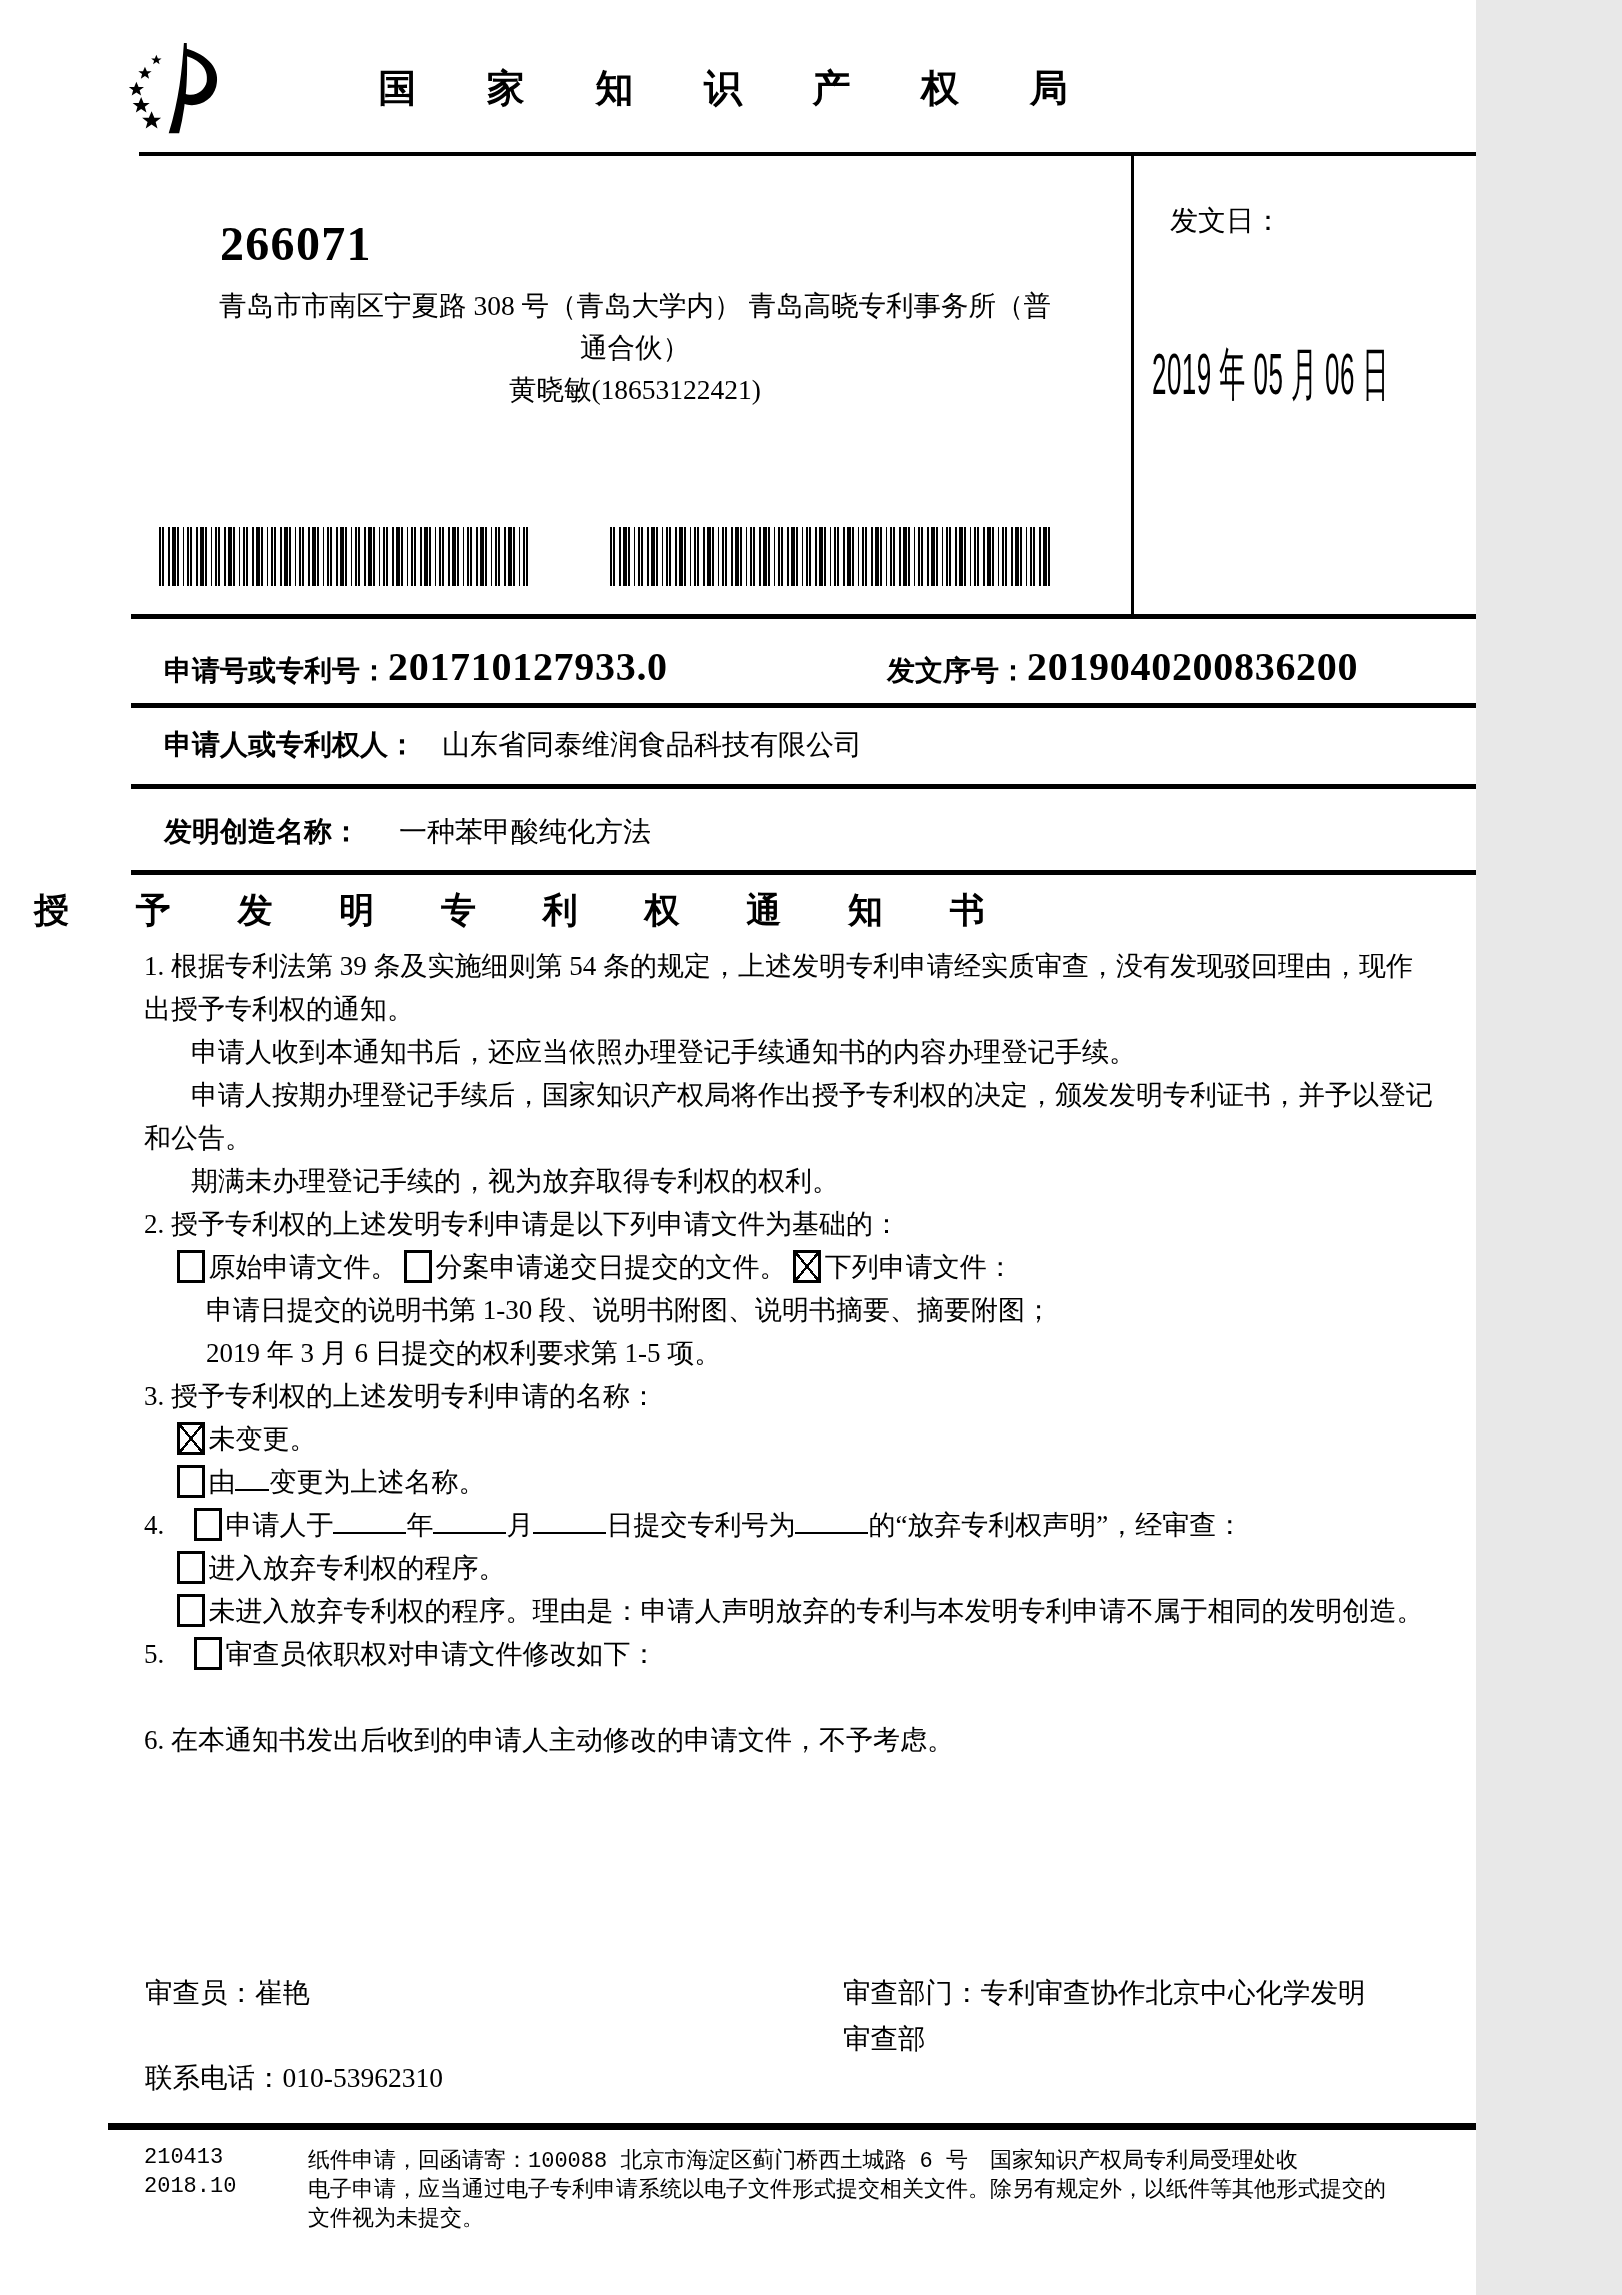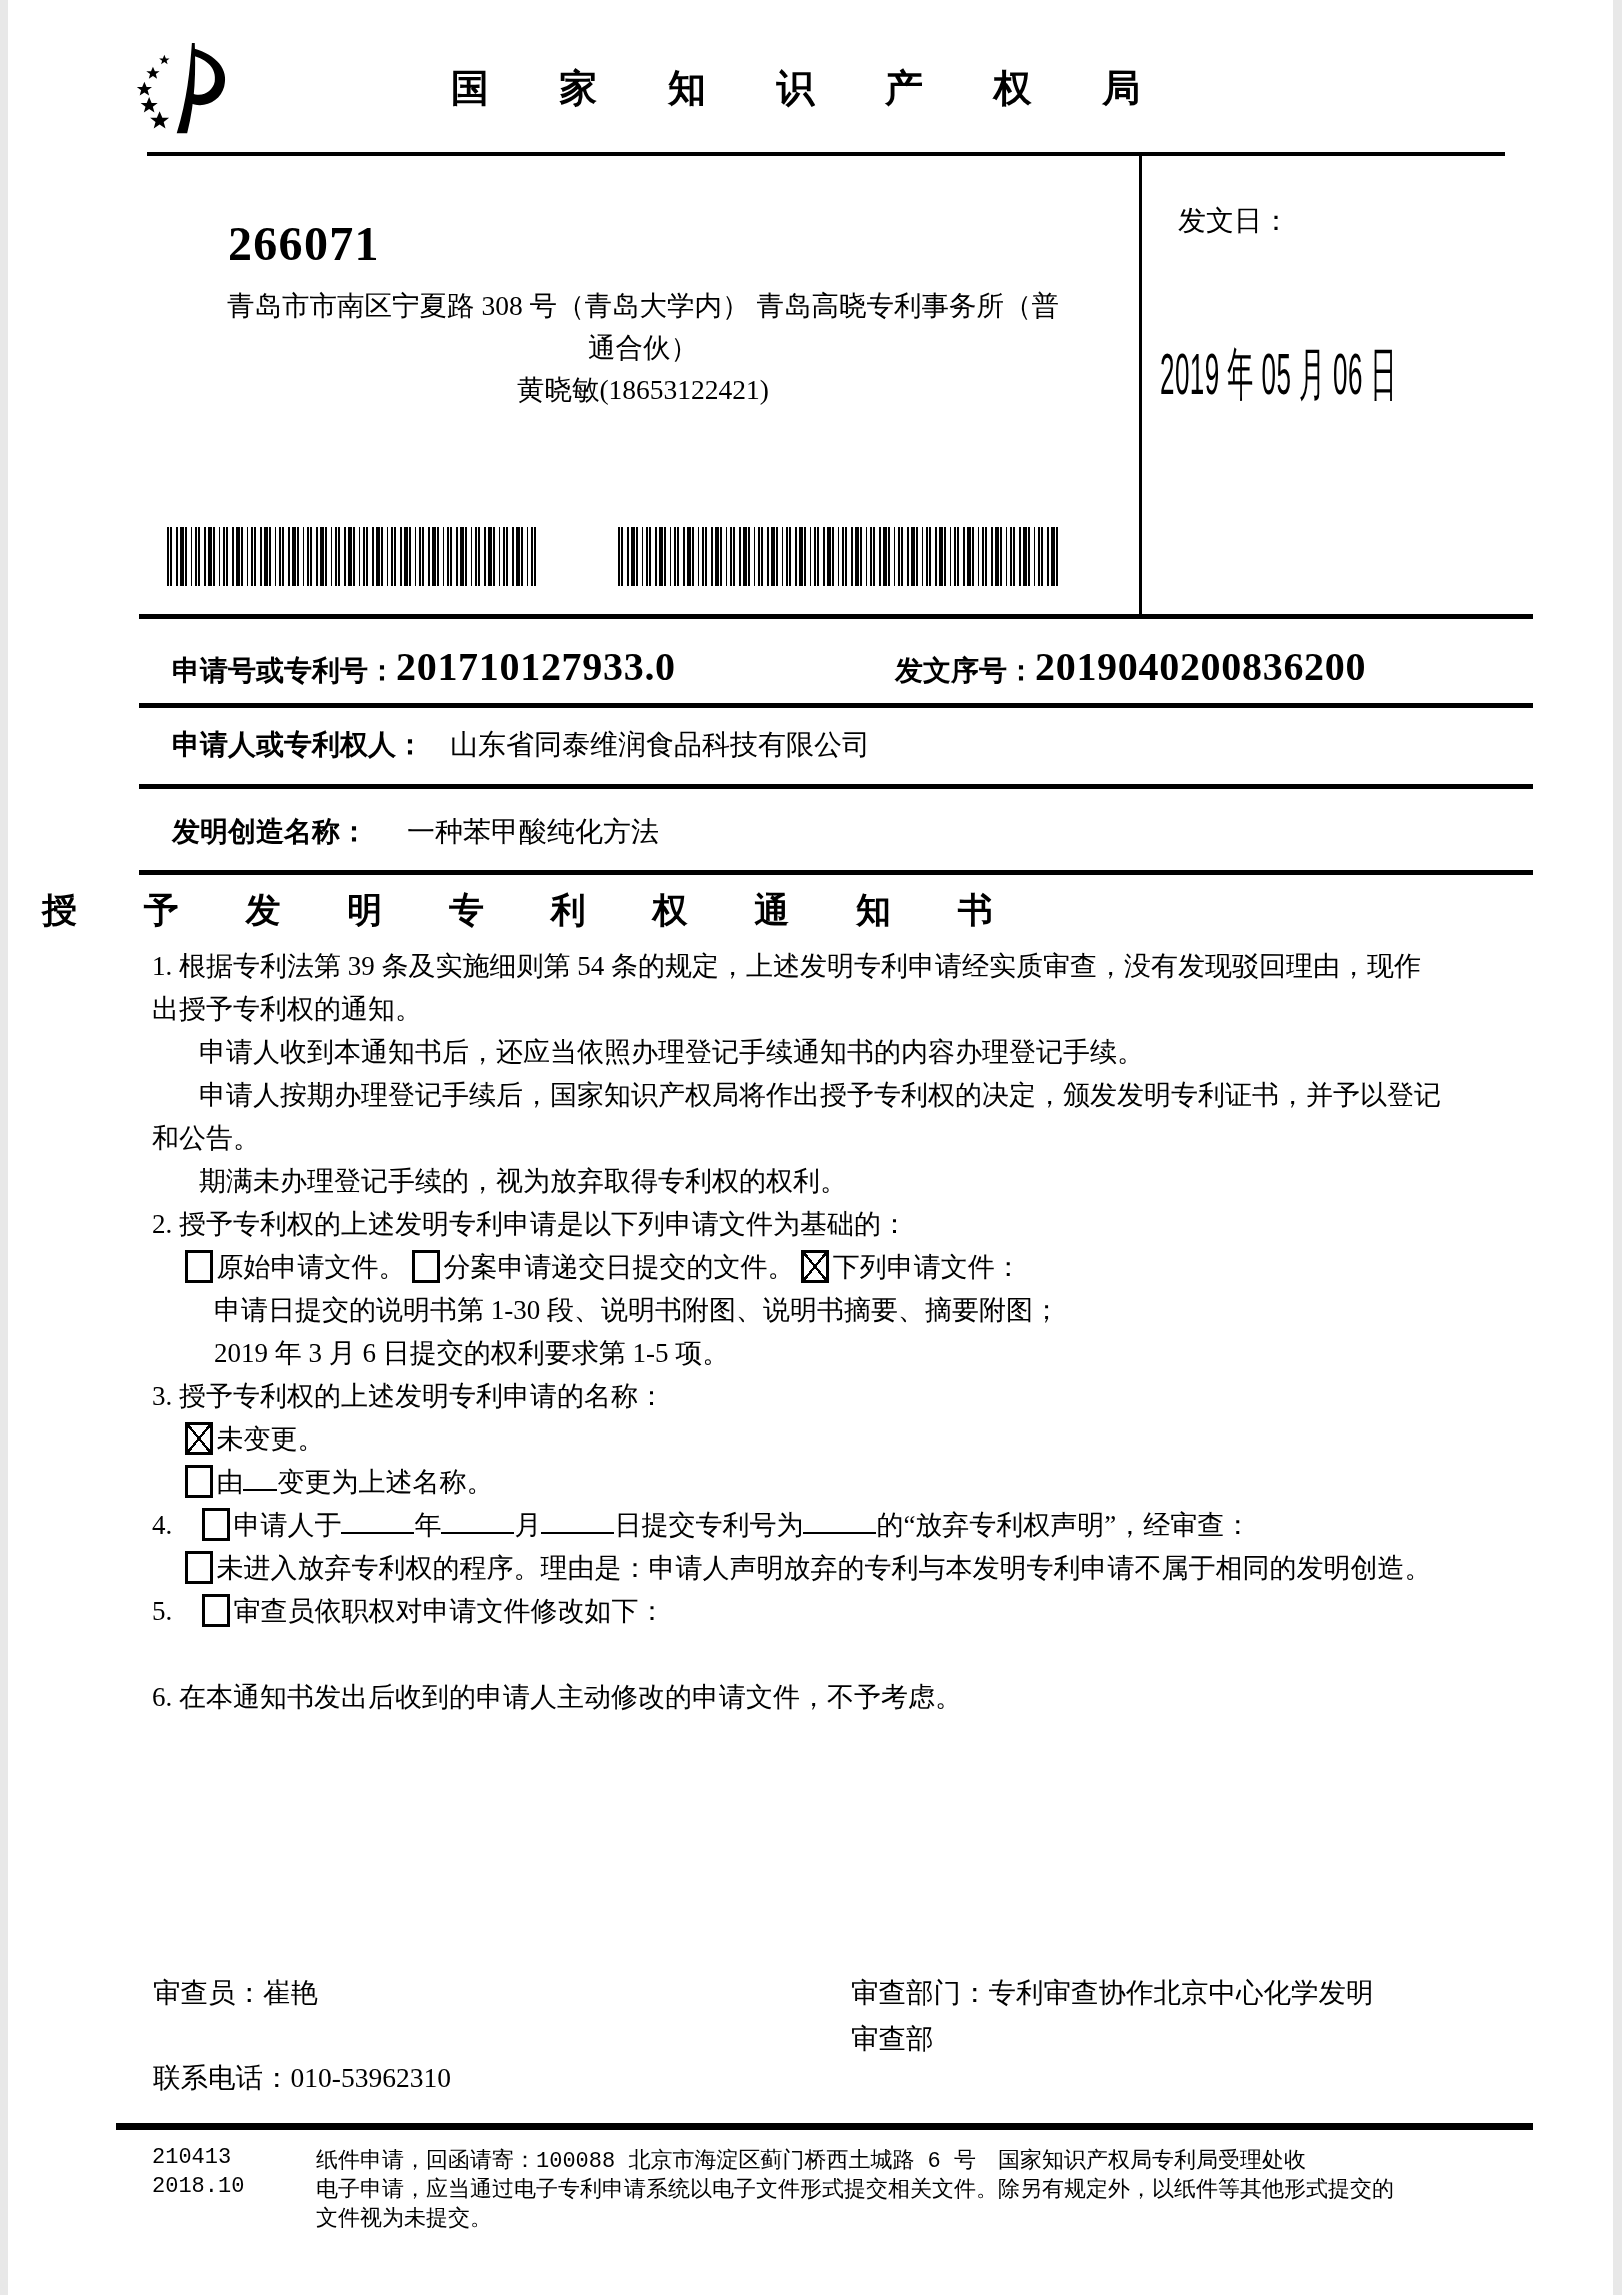--- a/index.html
+++ b/index.html
@@ -1,21 +1,20 @@
 <!DOCTYPE html>
 <html style="font-size:10.5px"><head>
 <meta charset="utf-8">
 <style>
   * { margin:0; padding:0; box-sizing:border-box; }
   html,body { background:#e8e8e8; }
   .page {
-    position:relative; width:1605px; height:2295px; background:#ffffff; color:#000;
+    position:relative; width:1476px; height:2295px; background:#ffffff; color:#000;
     font-family:"Liberation Serif","DejaVu Serif",serif;
     overflow:hidden;
-    margin-left:8px;
   }
   .abs { position:absolute; white-space:nowrap; }
 
   
   .agency-title { left:0; right:0; top:63px; text-align:center;
     font-family:"Liberation Sans","DejaVu Sans",sans-serif;
     font-size:38px; font-weight:bold; letter-spacing:30px; }
   .logo { left:123px; top:41px; width:118px; height:95px; }
   .rule { position:absolute; background:#000; }
 
@@ -141,20 +140,23 @@
     <div class="bl indcb">
       <span class="cb checked"></span><span>未变更。</span>
     </div>
     <div class="bl indcb">
       <span class="cb"></span><span>由</span><span class="blank b50"></span><span>变更为上述名称。</span>
     </div>
     <div class="bl">
       <span class="num">4.</span><span class="cb"></span><span>申请人于</span><span class="blank b110"></span><span>年</span><span class="blank b110"></span><span>月</span><span class="blank b110"></span><span>日提交专利号为</span><span class="blank b110"></span><span>的“放弃专利权声明”，经审查：</span>
     </div>
     <div class="bl indcb">
+      <span class="cb"></span><span>进入放弃专利权的程序。</span>
+    </div>
+    <div class="bl indcb">
       <span class="cb"></span><span>未进入放弃专利权的程序。理由是：申请人声明放弃的专利与本发明专利申请不属于相同的发明创造。</span>
     </div>
     <div class="bl">
       <span class="num">5.</span><span class="cb"></span><span>审查员依职权对申请文件修改如下：</span>
     </div>
     <div class="bl gap6">6. 在本通知书发出后收到的申请人主动修改的申请文件，不予考虑。</div>
   </div>
 
   <div class="abs sign" style="left:145px; top:1975px;">
     <span>审查员：</span><span>崔艳</span>

